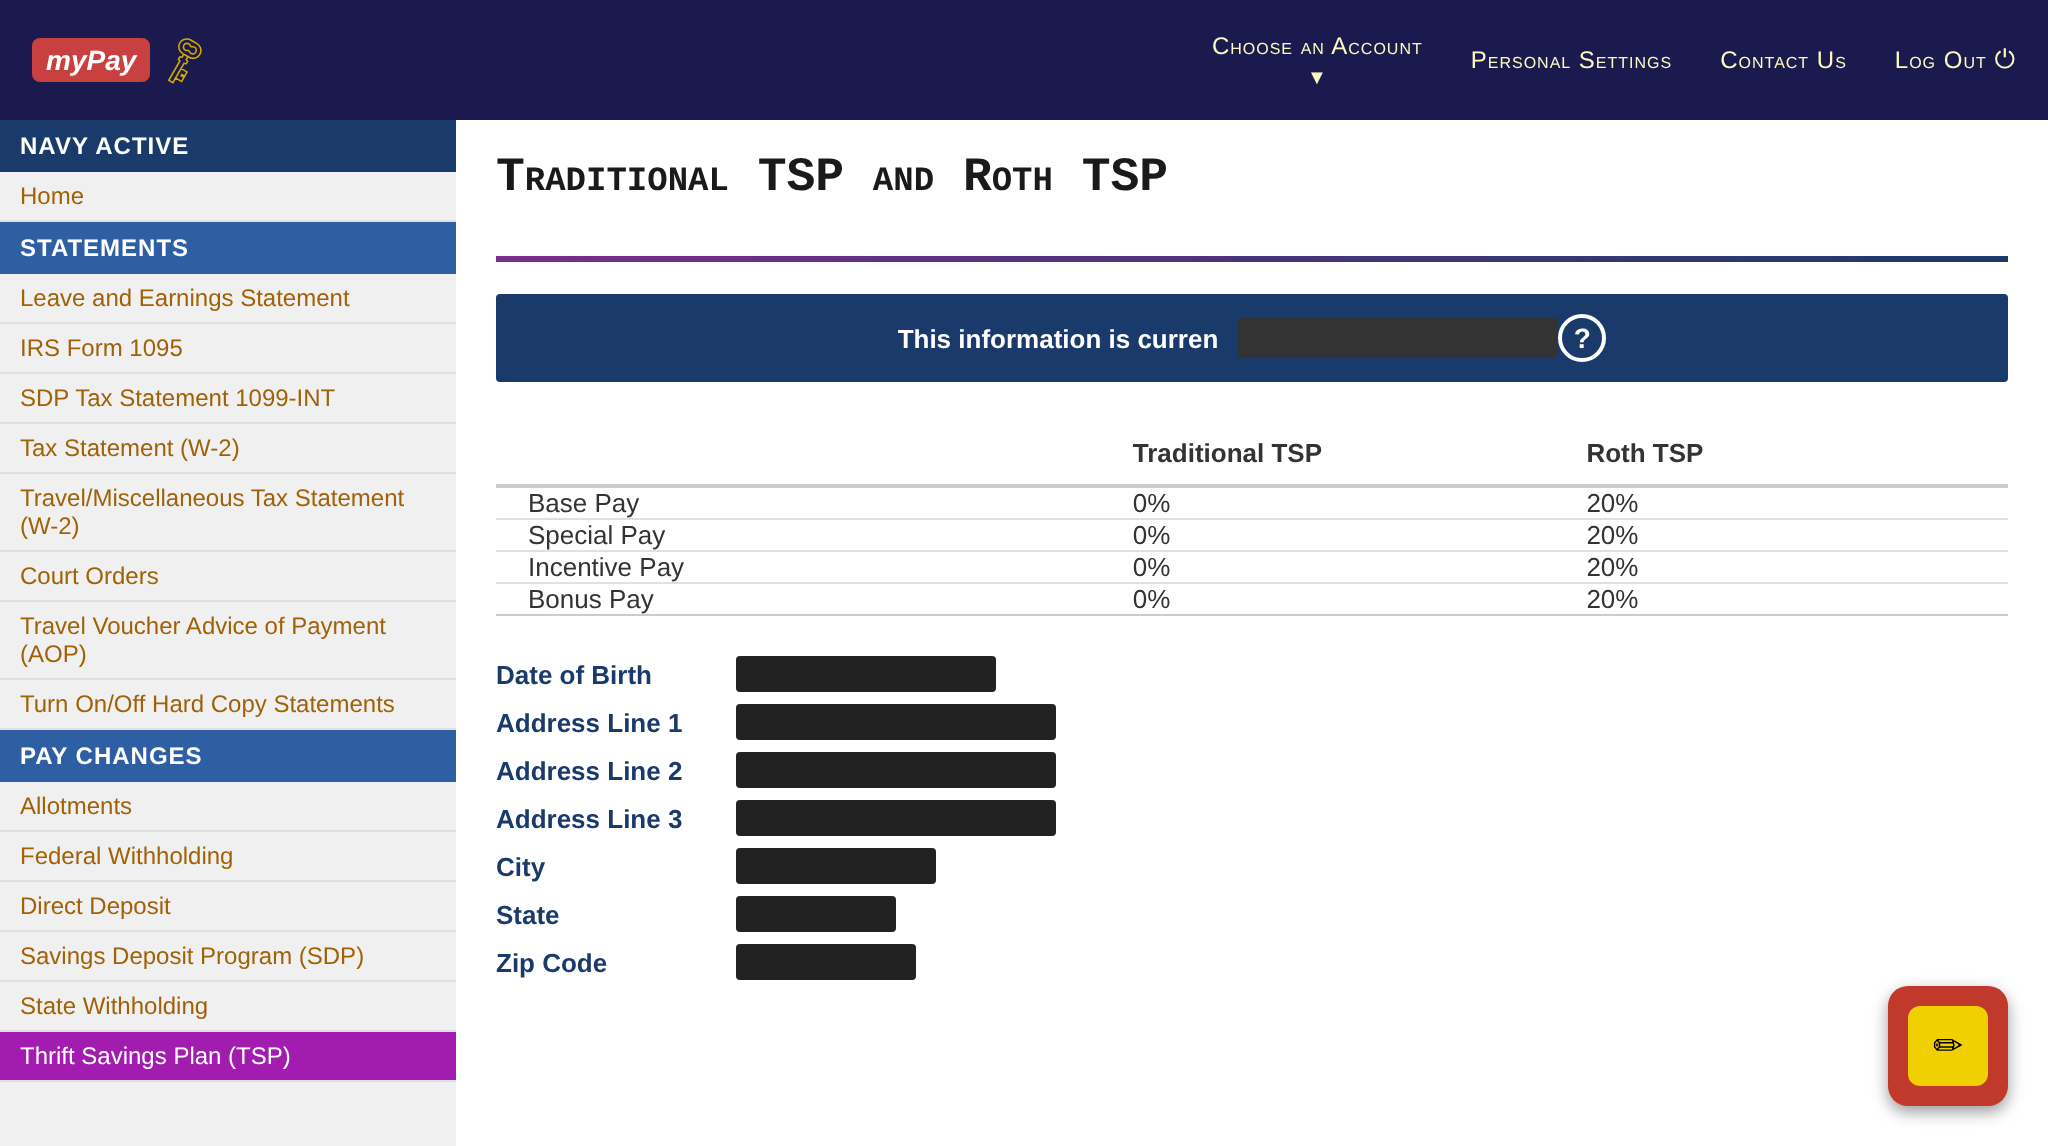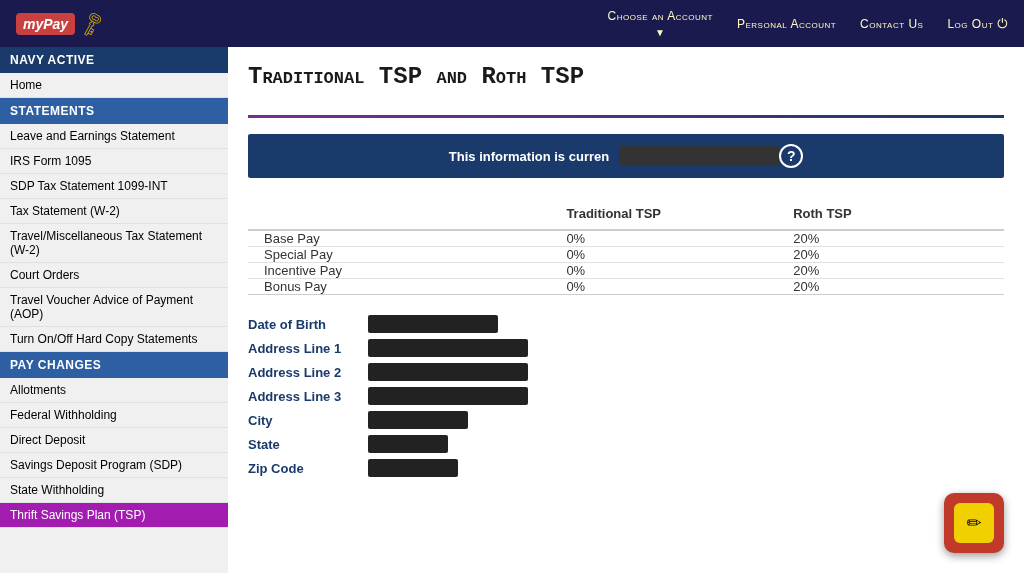--- a/index.html
+++ b/index.html
@@ -1,21 +1,21 @@
 <!DOCTYPE html>
 <html><head>
   <meta charset="utf-8">
   <style>
     * { margin: 0; padding: 0; box-sizing: border-box; }
     body { font-family: Arial, sans-serif; font-size: 13px; background: #f0f0f0; width: 1024px; height: 573px; overflow: hidden; }
 
     
     .top-nav {
       background: #1a1a4e;
-      height: 47px;
+      height: 60px;
       display: flex;
       align-items: center;
       padding: 0 16px;
       justify-content: space-between;
     }
     .top-nav-logo {
       display: flex;
       align-items: center;
       gap: 4px;
     }
@@ -72,21 +72,21 @@
       background: #1a3a6b;
       color: white;
       font-weight: bold;
       font-size: 12px;
       padding: 6px 10px;
       letter-spacing: 0.5px;
     }
     .sidebar-link {
       display: block;
       padding: 5px 10px;
-      color: #000000;
+      color: #a16207;
       text-decoration: none;
       font-size: 12px;
       border-bottom: 1px solid #e0e0e0;
     }
     .sidebar-link.active {
       background: #a21caf;
       color: white;
     }
     .sidebar-subsection-header {
       background: #2e5fa3;
@@ -238,21 +238,21 @@
   <div class="top-nav-logo">
     <span class="logo-box">myPay</span>
     <span class="logo-key">🗝</span>
   </div>
   <div class="top-nav-links">
     <a href="#" class="choose-account">
       <span>Choose an Account</span>
       <span class="dropdown-arrow">▼</span>
     </a>
     <a href="#">
-      <span>Personal Account</span>
+      <span>Personal Settings</span>
     </a>
     <a href="#">
       <span>Contact Us</span>
     </a>
     <a href="#">
       <span>Log Out</span>
       <span class="logout-icon">⏻</span>
     </a>
   </div>
 </div>

